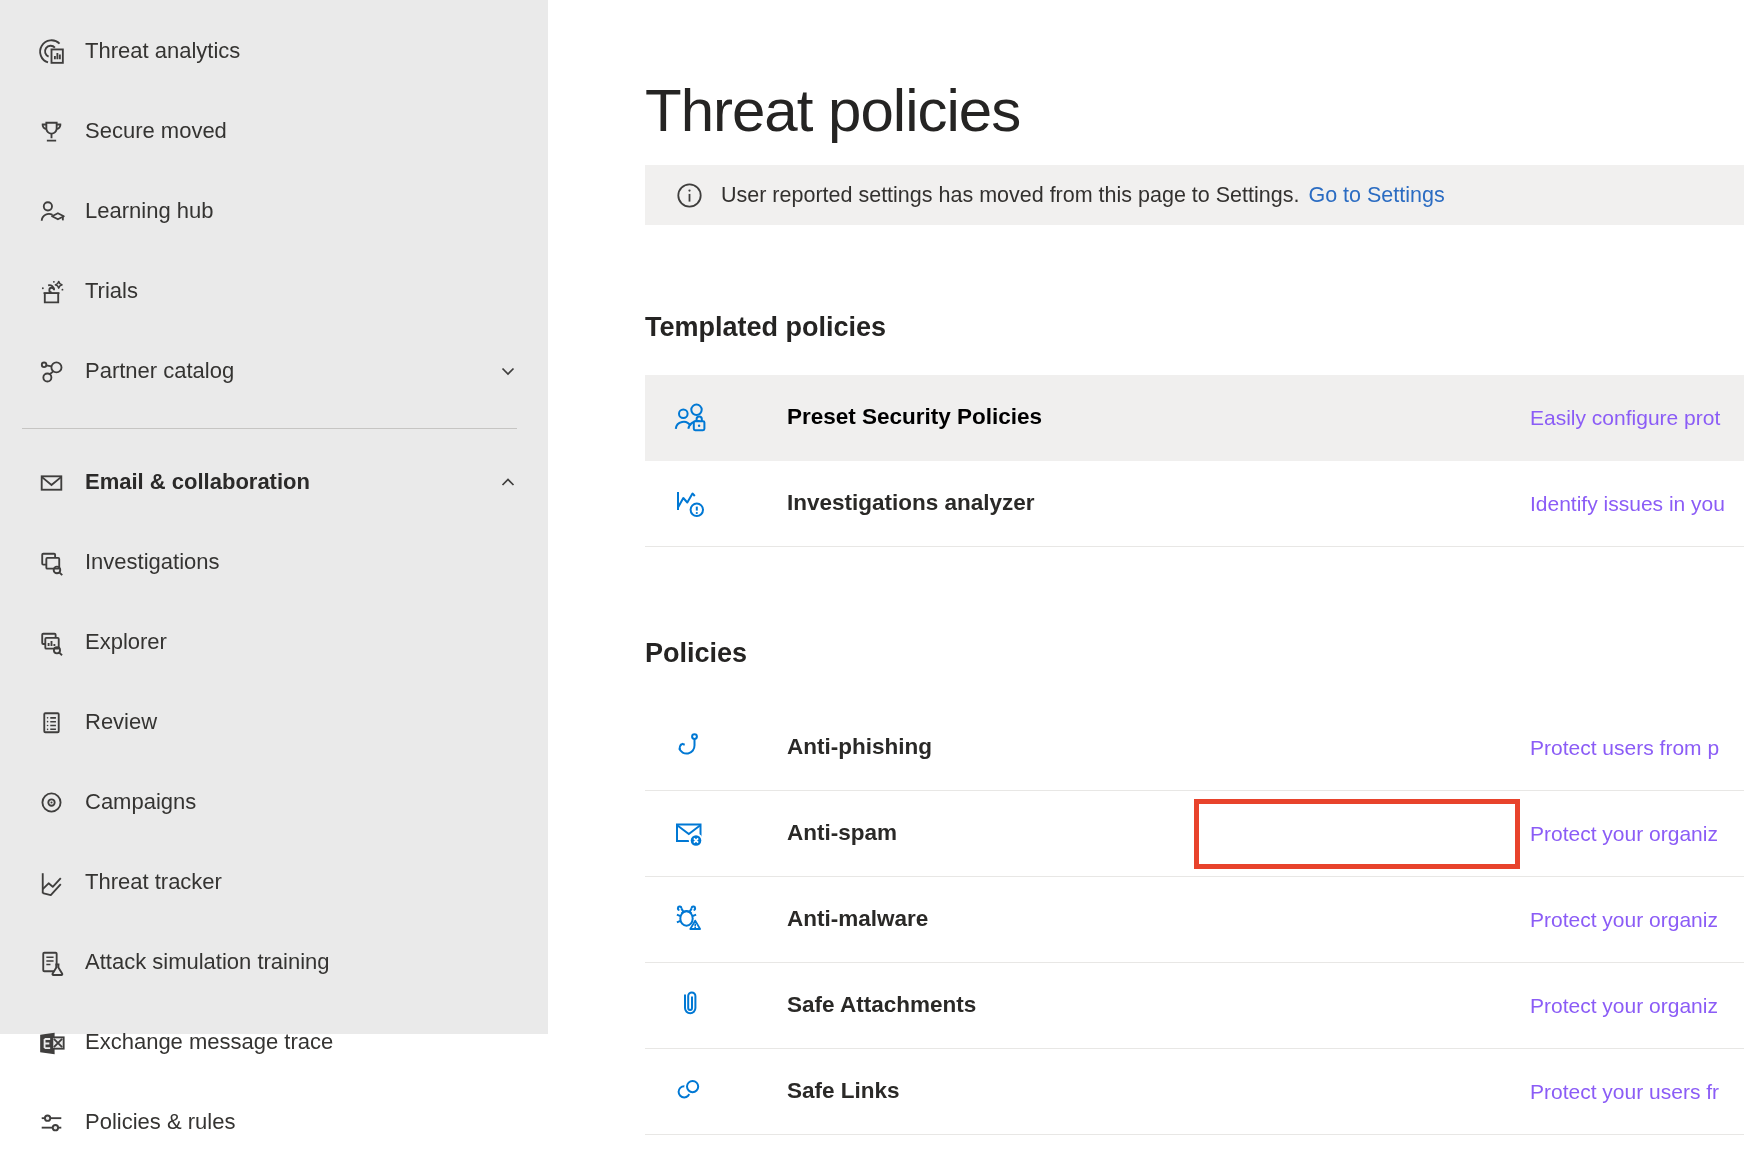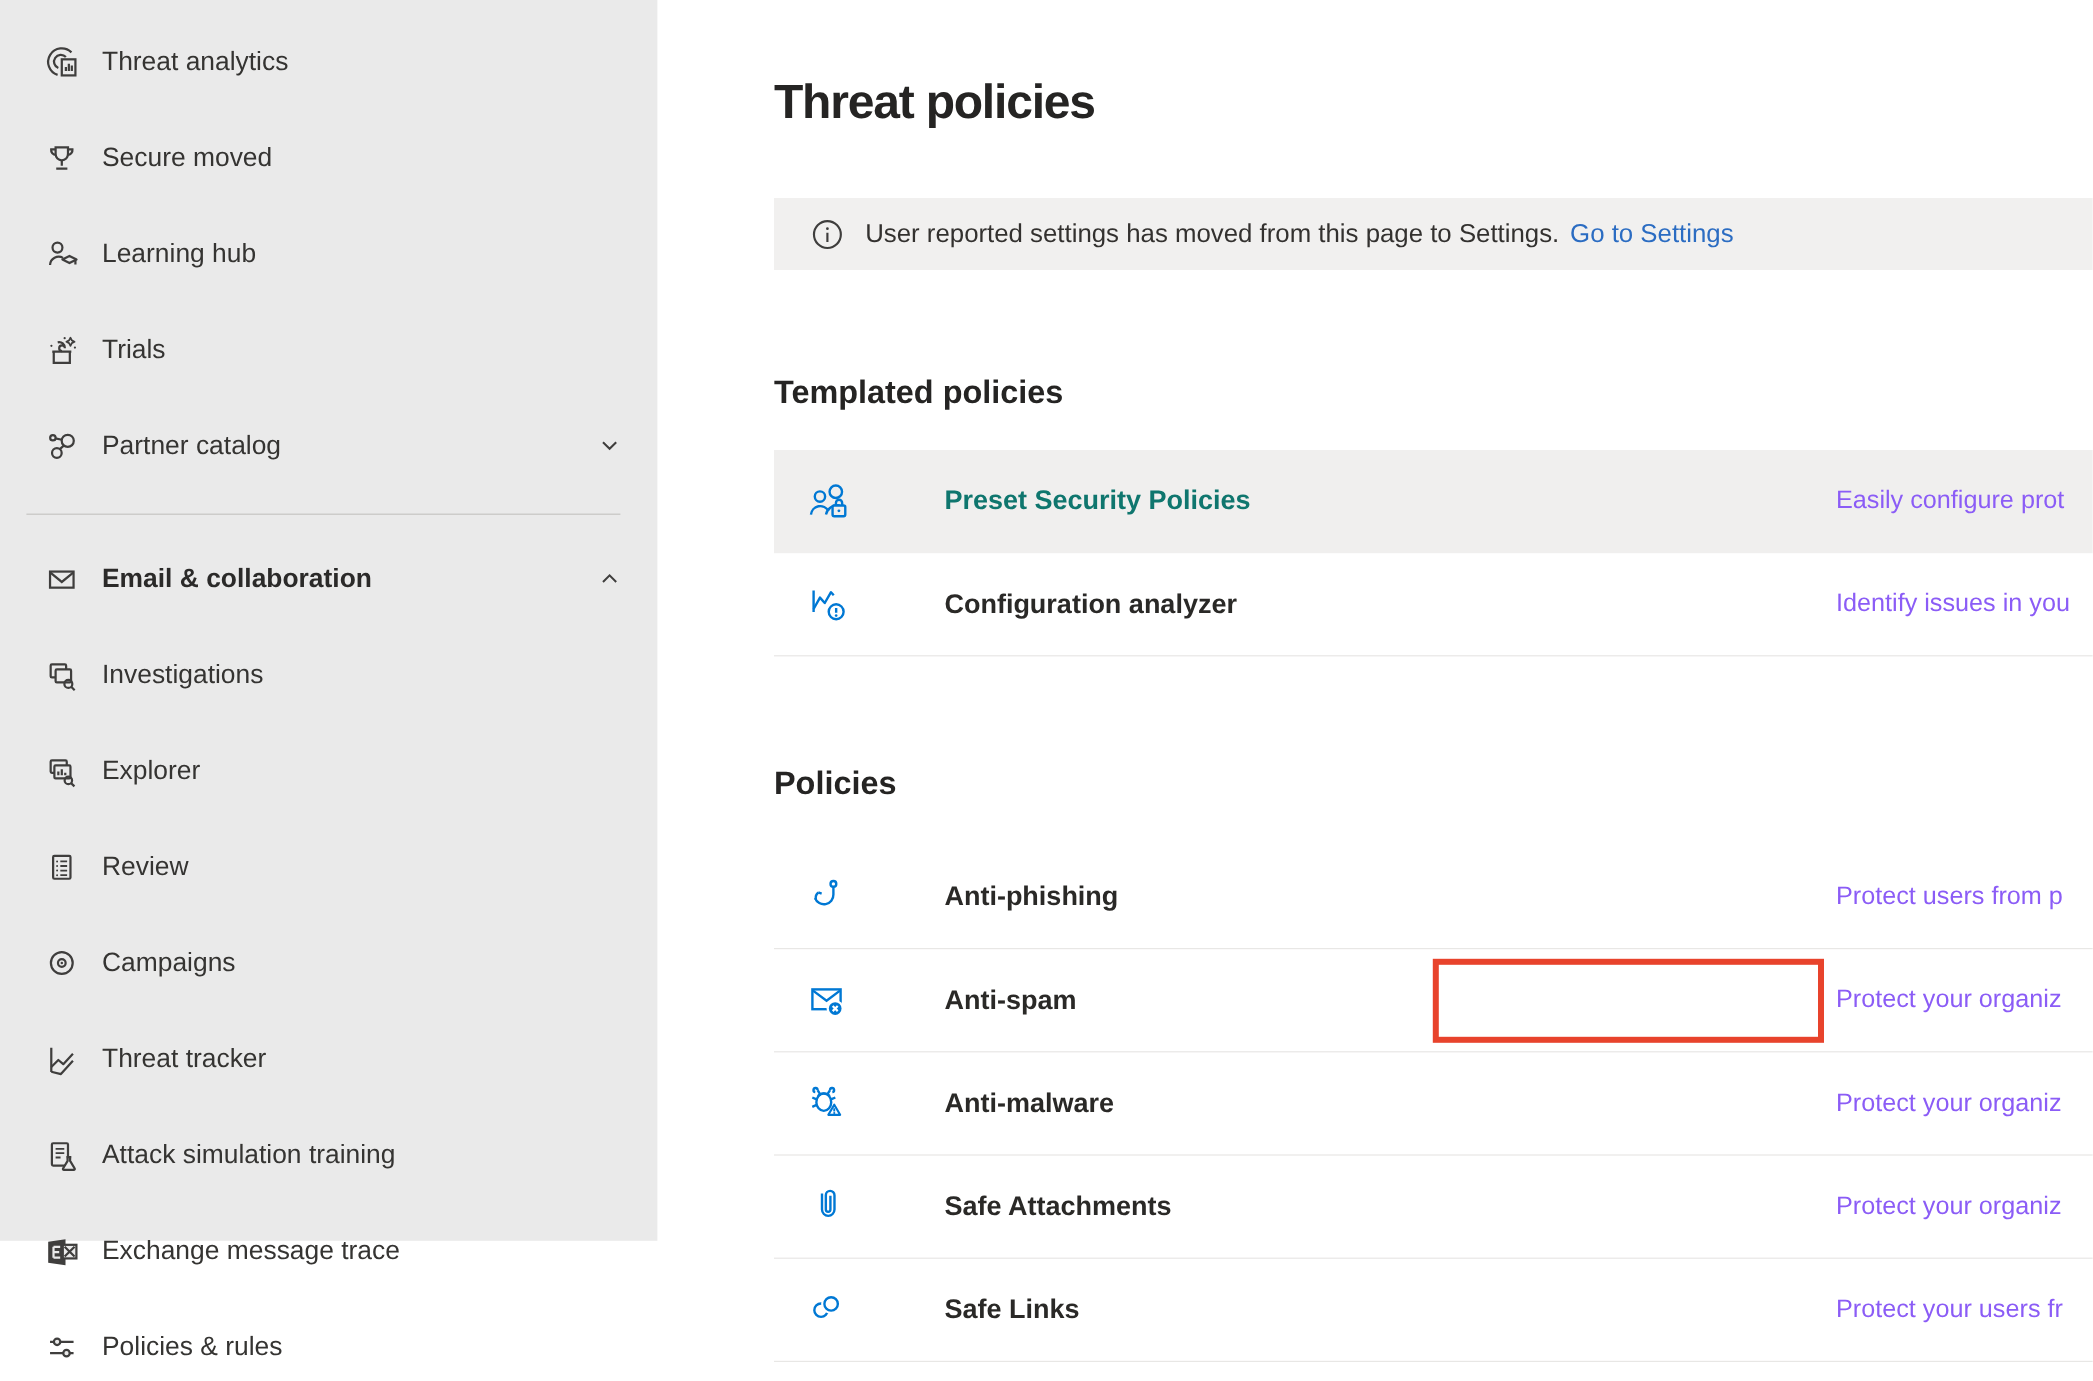--- a/index.html
+++ b/index.html
@@ -24,21 +24,21 @@
   }
   .nav-item.bold .nlabel{font-weight:700;color:#2b2a29;}
   .nav-chevron{position:absolute;right:30px;top:50%;margin-top:-10px;}
   .side-divider{
     height:1px;background:#c6c5c3;margin:17px 31px 13px 22px;
   }
   
   .main{position:absolute;left:548px;top:0;right:0;bottom:0;background:#ffffff;}
   .page-title{
     position:absolute;left:97px;top:36px;
-    font-size:40px;font-weight:700;letter-spacing:-1px;color:#252423;white-space:nowrap;
+    font-size:60px;font-weight:400;letter-spacing:-1px;color:#252423;white-space:nowrap;
   }
   .banner{
     position:absolute;left:97px;right:0;top:165px;height:60px;
     background:#f1f0ef;display:flex;align-items:center;
     padding-left:31px;box-sizing:border-box;overflow:hidden;
   }
   .banner-text{margin-left:18px;font-size:21.5px;color:#33312f;white-space:nowrap;}
   .banner-link{margin-left:9px;font-size:21.5px;color:#2b6cc2;white-space:nowrap;cursor:pointer;text-decoration:none;text-align:right;}
   .section-heading{
     position:absolute;left:97px;font-size:27px;font-weight:700;color:#252423;white-space:nowrap;
@@ -49,21 +49,21 @@
     position:absolute;left:97px;right:0;height:86px;box-sizing:border-box;
     overflow:hidden;cursor:pointer;
   }
   .prow.bordered{border-bottom:1px solid #e8e7e5;text-decoration:underline;}
   .prow.hl{background:#f0efee;}
   .prow .ricon{position:absolute;left:26px;top:50%;margin-top:-20px;width:40px;height:40px;}
   .prow .rtitle{
     position:absolute;left:142px;top:50%;transform:translateY(-52%);
     font-size:22.5px;font-weight:700;color:#2a2927;white-space:nowrap;
   }
-  .prow.hl .rtitle{color:#0f766e;}
+  .prow.hl .rtitle{color:#000000;}
   .prow .rdesc{
     position:absolute;left:885px;top:50%;transform:translateY(-52%);
     font-size:21px;font-weight:400;color:#8b5cf6;white-space:nowrap;
   }
   .r-preset{top:375px;}
   .r-config{top:461px;border-bottom:1px solid #e8e7e5;}
   .r-phish{top:705px;}
   .r-spam{top:791px;}
   .r-malware{top:877px;}
   .r-attach{top:963px;}
@@ -299,21 +299,21 @@
   <div class="prow r-config">
     <span class="ricon">
       <svg width="40" height="40" viewBox="0 0 40 40" fill="none" stroke="#0078d4" stroke-width="2">
         <path d="M7 8 V26"></path>
         <path d="M7 23.5 L12.3 14 16.3 18.5 21.5 9.5 23.8 12" stroke-linejoin="round"></path>
         <circle cx="25.8" cy="25.8" r="6.2" fill="#ffffff"></circle>
         <path d="M25.8 22.6 v4"></path>
         <circle cx="25.8" cy="29" r="1.1" fill="#0078d4" stroke="none"></circle>
       </svg>
     </span>
-    <span class="rtitle">Configuration analyzer</span>
+    <span class="rtitle">Investigations analyzer</span>
     <span class="rdesc">Identify issues in you</span>
   </div>
 
   <div class="section-heading h-policies">Policies</div>
 
   <div class="prow bordered r-phish">
     <span class="ricon">
       <svg width="40" height="40" viewBox="0 0 40 40" fill="none" stroke="#0078d4" stroke-width="2">
         <circle cx="23.5" cy="8.6" r="2.4"></circle>
         <path d="M23.5 11.2 V17.4 A7.9 7.9 0 0 1 8.2 20.4"></path>

